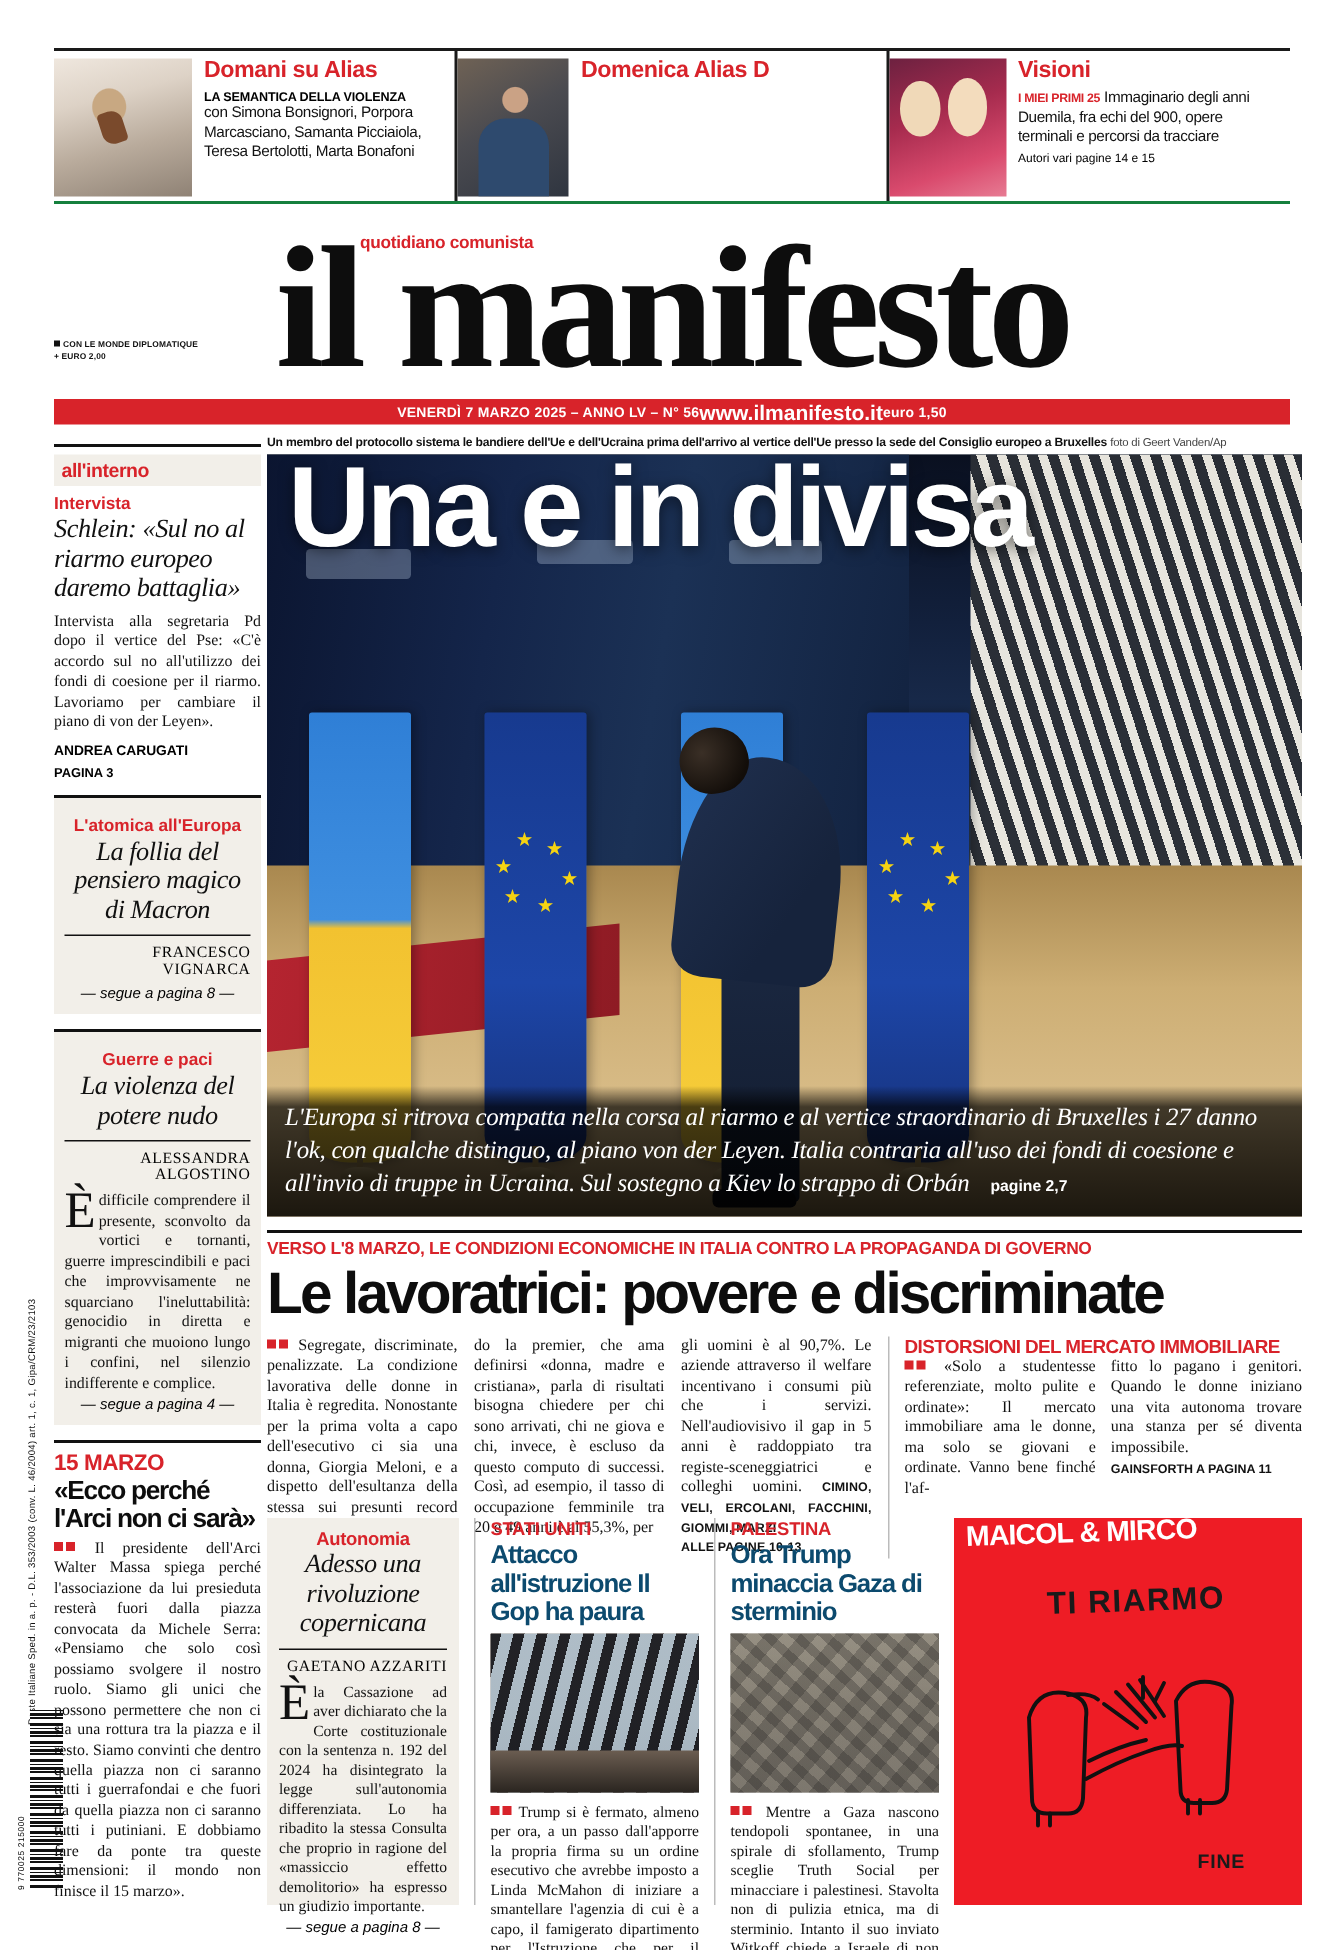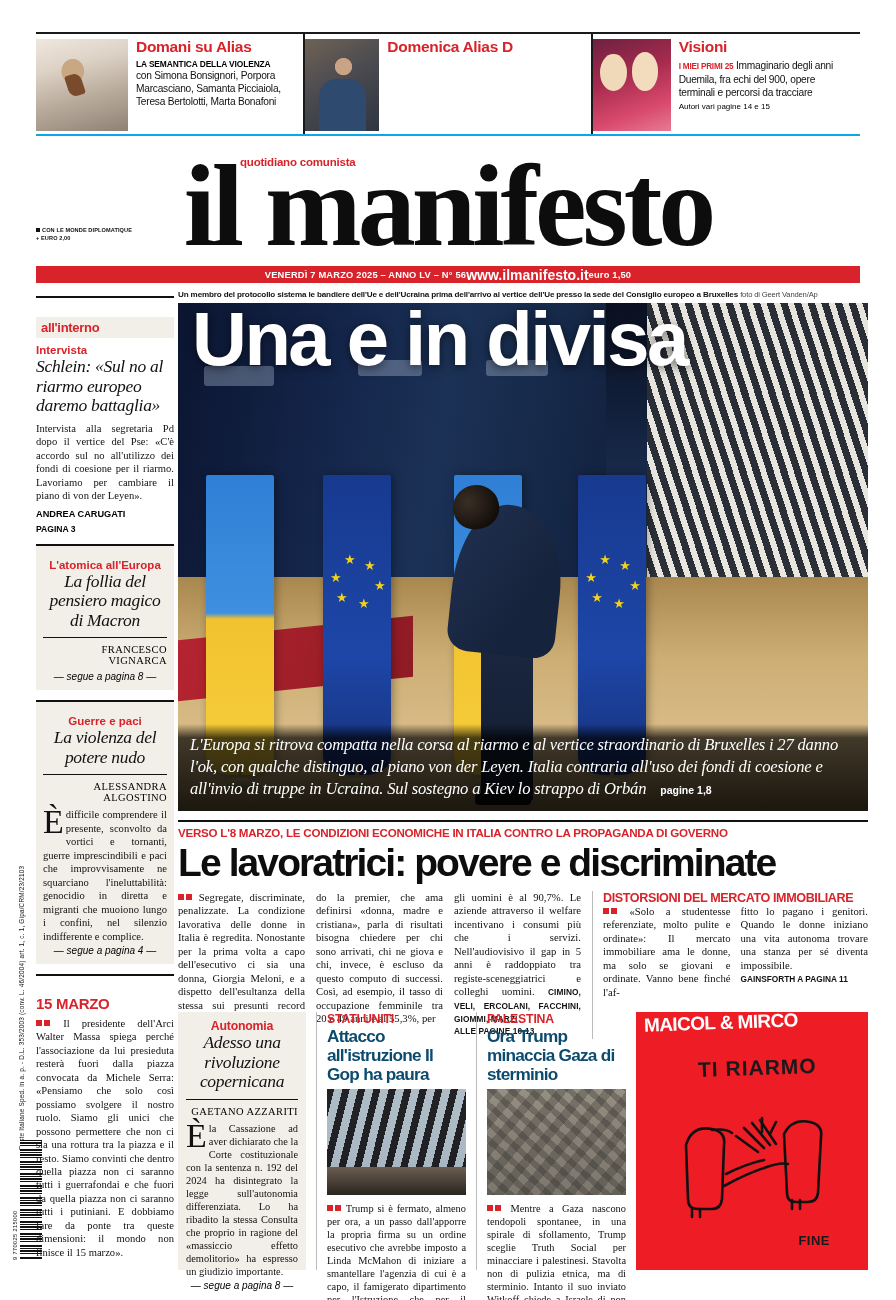--- a/index.html
+++ b/index.html
@@ -8,21 +8,21 @@
     width: 896px; height: 1300px;
     background: #ffffff;
     font-family: "Liberation Sans", sans-serif;
     overflow: hidden;
   }
   .page { position: relative; width: 896px; height: 1300px; background:#fff; }
 
   
   .promo-band {
     position: absolute; left: 36px; top: 32px; width: 824px; height: 104px;
-    border-top: 2px solid #1a1a1a; border-bottom: 2px solid #0ea5e9;
+    border-top: 2px solid #1a1a1a; border-bottom: 2px solid #15803d;
     display: flex; align-items: stretch;
   }
   .promo-cell { display: flex; align-items: flex-start; }
   .promo-thumb { flex: none; height: 92px; margin-top: 5px; }
   .promo-text { padding: 4px 8px 0 8px; }
   .promo-kicker {
     color: #d8232a; font-weight: bold; font-size: 15.5px; letter-spacing: -0.3px;
     line-height: 1.1; margin-bottom: 4px;
   }
   .promo-lead { font-weight: bold; font-size: 8.4px; letter-spacing: -0.1px; }
@@ -73,21 +73,21 @@
   .datebar {
     position:absolute; left:36px; top:266px; width:824px; height:17px;
     background:#d8232a; color:#fff; display:flex; align-items:center;
     justify-content:center; padding:0 7px;
     font-weight:bold; font-size:9.3px; letter-spacing:0.2px;
   }
   .datebar .mid{ font-size:14px; letter-spacing:0px; }
 
   
   .sidebar { position:absolute; left:36px; top:296px; width:138px; }
-  .side-box { border-top:2px solid #111; padding-top:19px; margin-bottom:10px; }
+  .side-box { border-top:2px solid #111; padding-top:5px; margin-bottom:10px; }
   .side-tag {
     background:#f2efe9; color:#d8232a; font-weight:bold; font-size:13px;
     padding:3px 5px; display:block; letter-spacing:-0.3px;
   }
   .side-kicker { color:#d8232a; font-weight:bold; font-size:11.5px; margin:6px 0 1px; }
   .side-title {
     font-family:"Liberation Serif", serif; font-style:italic; font-size:17.5px;
     line-height:1.12; color:#111; letter-spacing:-0.3px;
   }
   .side-title.center { text-align:center; }
@@ -397,20 +397,21 @@
       <div class="side-kicker" style="text-align:center">Guerre e paci</div>
       <div class="side-title center">La violenza del potere nudo</div>
       <div class="side-rule"></div>
       <div class="side-author">ALESSANDRA ALGOSTINO</div>
       <div class="side-body dropcap">È difficile comprendere il presente, sconvolto da vortici e tornanti, guerre imprescindibili e paci che improvvisamente ne squarciano l'ineluttabilità: genocidio in diretta e migranti che muoiono lungo i confini, nel silenzio indifferente e complice.</div>
       <span class="segue">— segue a pagina 4 —</span>
     </div>
 
     <div class="side-box" style="border-top:2px solid #111">
       <div class="red-date">15 MARZO</div>
+      <div class="side-head-sans">«Ecco perché l'Arci non ci sarà»</div>
       <div class="side-body" style="margin-top:5px">
         <span class="sqr"></span><span class="sqr"></span>
         <span>Il presidente dell'Arci Walter Massa spiega perché l'associazione da lui presieduta resterà fuori dalla piazza convocata da Michele Serra: «Pensiamo che solo così possiamo svolgere il nostro ruolo. Siamo gli unici che possono permettere che non ci sia una rottura tra la piazza e il resto. Siamo convinti che dentro quella piazza non ci saranno tutti i guerrafondai e che fuori da quella piazza non ci saranno tutti i putiniani. E dobbiamo fare da ponte tra queste dimensioni: il mondo non finisce il 15 marzo».</span>
       </div>
 
     </div>
   </div>
 
   <div class="photo-caption-top">
     <span>Un membro del protocollo sistema le bandiere dell'Ue e dell'Ucraina prima dell'arrivo al vertice dell'Ue presso la sede del Consiglio europeo a Bruxelles</span> <span class="credit">foto di Geert Vanden/Ap</span>
@@ -460,21 +461,21 @@
     <div class="person">
       <div class="legs"></div>
         <div class="torso"></div>
         <div class="head"></div>
         <div class="shoe"></div>
     </div>
 
     <div class="hero-title">Una e in divisa</div>
 
     <div class="hero-deck">
-      <span>L'Europa si ritrova compatta nella corsa al riarmo e al vertice straordinario di Bruxelles i 27 danno l'ok, con qualche distinguo, al piano von der Leyen. Italia contraria all'uso dei fondi di coesione e all'invio di truppe in Ucraina. Sul sostegno a Kiev lo strappo di Orbán</span><span class="pages">pagine 1,8</span>
+      <span>L'Europa si ritrova compatta nella corsa al riarmo e al vertice straordinario di Bruxelles i 27 danno l'ok, con qualche distinguo, al piano von der Leyen. Italia contraria all'uso dei fondi di coesione e all'invio di truppe in Ucraina. Sul sostegno a Kiev lo strappo di Orbán</span><span class="pages">pagine 2,7</span>
     </div>
   </div>
 
   <div class="lead">
     <div class="lead-kicker">VERSO L'8 MARZO, LE CONDIZIONI ECONOMICHE IN ITALIA CONTRO LA PROPAGANDA DI GOVERNO</div>
     <div class="lead-head">Le lavoratrici: povere e discriminate</div>
 
     <div class="lead-cols">
       <div class="lead-col body-serif">
         <span class="sqr"></span><span class="sqr"></span>

